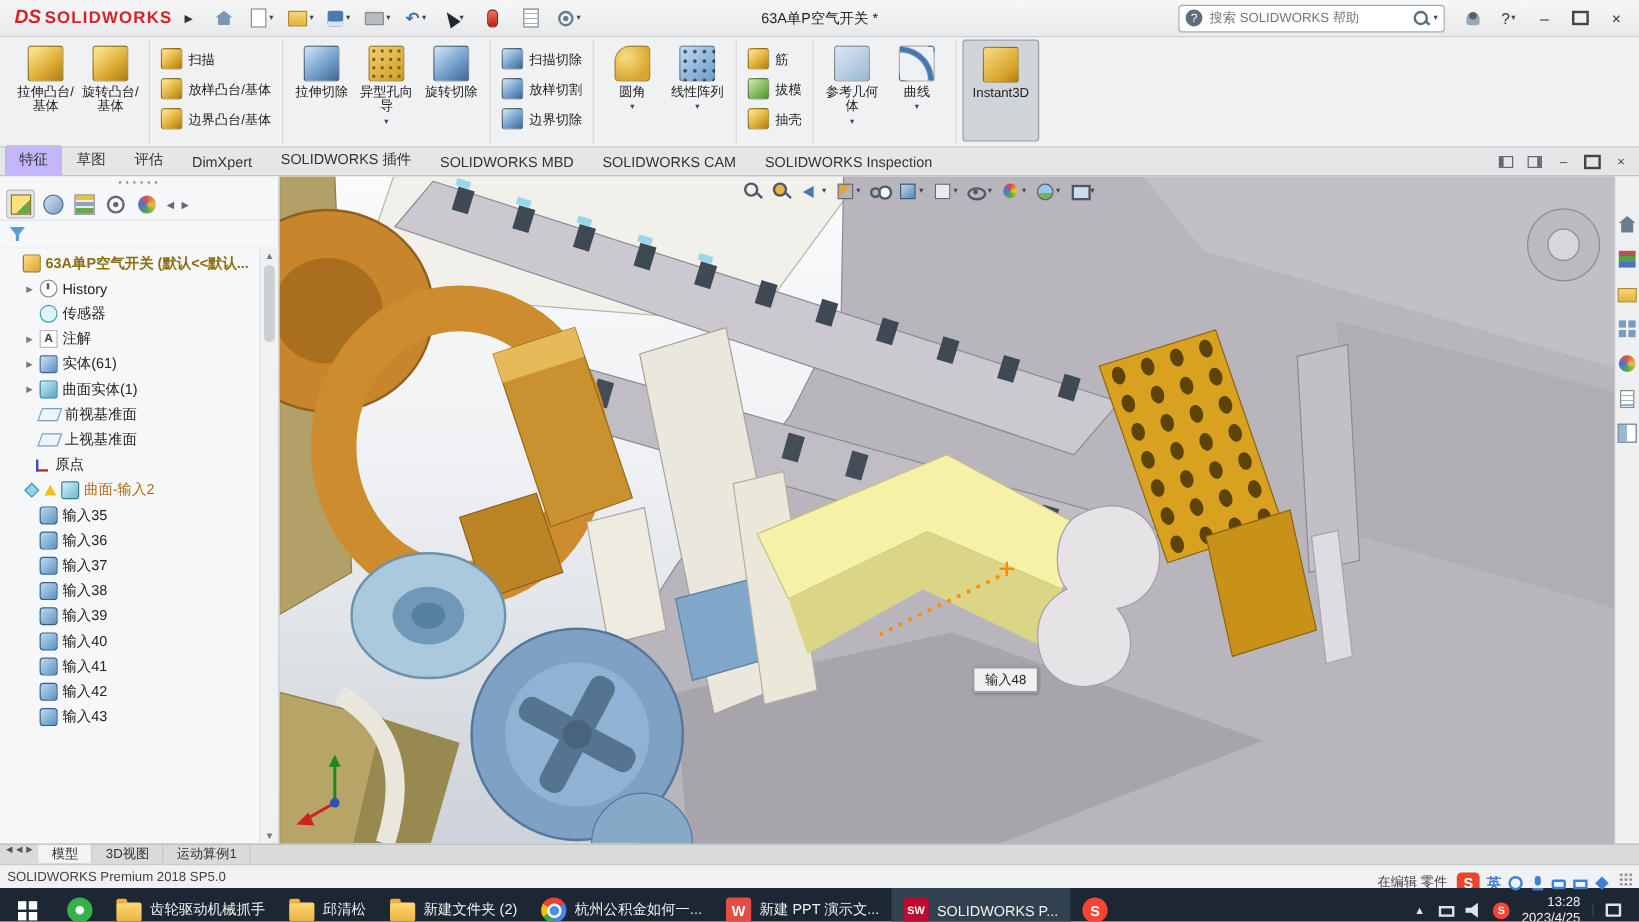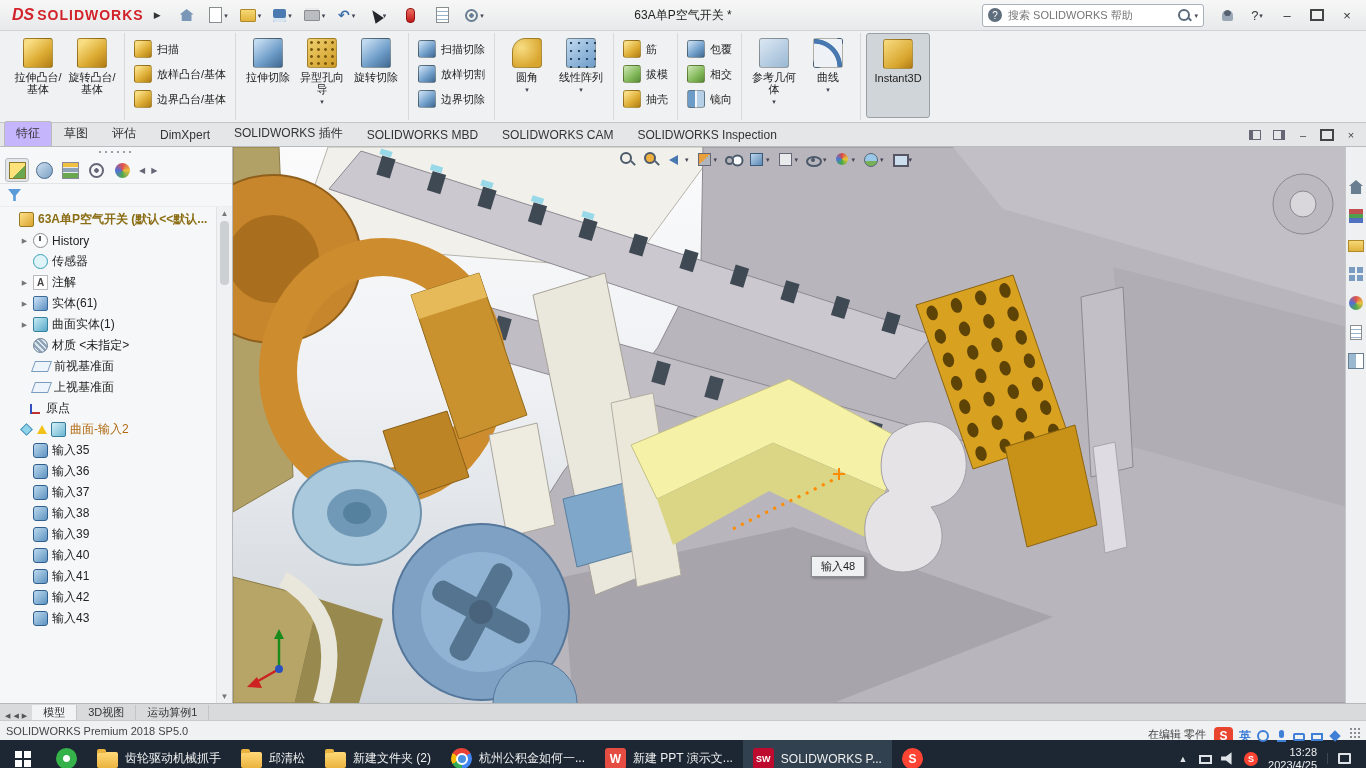--- a/index.html
+++ b/index.html
@@ -147,21 +147,21 @@
   .rli{width:14px;height:14px;position:relative;}
   .rli-solidworks-resources{background:#6a7e92;clip-path:polygon(50% 0,100% 42%,86% 42%,86% 100%,14% 100%,14% 42%,0 42%);}
   .rli-design-library{background:linear-gradient(#c05050 0 33%,#50a050 33% 66%,#5070c0 66%);}
   .rli-file-explorer{height:10px;margin-top:2px;background:linear-gradient(#f7d877,#e0b33c);border:1px solid #b08a28;}
   .rli-view-palette{width:6px;height:6px;background:#7a9cc0;box-shadow:8px 0 #7a9cc0,0 8px #7a9cc0,8px 8px #7a9cc0;margin:0 8px 8px 0;}
   .rli-appearances{border-radius:50%;background:conic-gradient(#e05050,#e8c040,#50a850,#5070d8,#e05050);}
   .rli-custom-properties{width:10px;height:13px;background:repeating-linear-gradient(#fff 0 3px,#9ab3c8 3px 4px);border:1px solid #8a8d90;}
   .rli-display-pane{border:1px solid #6a7e92;background:linear-gradient(90deg,#9ab8d0 50%,#fff 50%);}
 
   
-  .doctabs{height:16px;flex:none;background:#d8dadc;display:flex;align-items:flex-end;font-size:11px;border-top:1px solid #b6b8ba;}
+  .doctabs{height:16px;flex:none;background:#d8dadc;display:flex;align-items:flex-start;font-size:11px;border-top:1px solid #b6b8ba;}
   .nav{display:flex;align-items:center;gap:3px;padding:0 5px;color:#555;font-size:7px;}
   .dtwrap{display:flex;align-items:stretch;}
   .dtab{display:flex;align-items:center;padding:0 11px;color:#333;border-right:1px solid #c2c4c6;}
   .dtab.active{background:#f2f3f4;}
 
   
   .statusbar{height:19px;flex:none;background:#f0f1f2;border-top:1px solid #c8cacc;display:flex;align-items:center;font-size:11px;color:#444;padding:0 6px;}
   .sb-right{margin-left:auto;display:flex;align-items:flex-start;gap:8px;margin-top:11px;}
   .sogou-bar{display:flex;align-items:center;gap:6px;}
   .sg-logo{width:19px;height:19px;background:#e8442e;border-radius:4px;color:#fff;font-weight:bold;font-size:12px;display:flex;align-items:center;justify-content:center;}
@@ -351,34 +351,20 @@
           </div>
           <div class="rbtn-small">
             <i class="ric sm green"></i>
             <span class="rlabel">拔模</span>
           </div>
           <div class="rbtn-small">
             <i class="ric sm gold"></i>
             <span class="rlabel">抽壳</span>
           </div>
         </div>
-        <div class="rgroup small">
-          <div class="rbtn-small">
-            <i class="ric sm blue"></i>
-            <span class="rlabel">包覆</span>
-          </div>
-          <div class="rbtn-small">
-            <i class="ric sm green"></i>
-            <span class="rlabel">相交</span>
-          </div>
-          <div class="rbtn-small">
-            <i class="ric sm bluemirror"></i>
-            <span class="rlabel">镜向</span>
-          </div>
-        </div>
         <div class="rgroup large">
           <div class="rbtn-large">
             <i class="ric lg bluegeo"></i>
             <span class="rlabel">参考几何体</span>
             <span class="caret">▾</span>
           </div>
           <div class="rbtn-large">
             <i class="ric lg bluecurve"></i>
             <span class="rlabel">曲线</span>
             <span class="caret">▾</span>
@@ -473,25 +459,20 @@
             </div>
             <div class="tree-row" style="padding-left: 20px;">
               <span class="t-arrow">▶</span>
               <i class="ti ti-solid-bodies"></i>
               <span class="t-label">实体(61)</span>
             </div>
             <div class="tree-row" style="padding-left: 20px;">
               <span class="t-arrow">▶</span>
               <i class="ti ti-surface-bodies"></i>
               <span class="t-label">曲面实体(1)</span>
-            </div>
-            <div class="tree-row" style="padding-left: 20px;">
-              <span class="t-arrow"></span>
-              <i class="ti ti-material"></i>
-              <span class="t-label">材质 &lt;未指定&gt;</span>
             </div>
             <div class="tree-row" style="padding-left: 20px;">
               <span class="t-arrow"></span>
               <i class="ti ti-plane"></i>
               <span class="t-label">前视基准面</span>
             </div>
             <div class="tree-row" style="padding-left: 20px;">
               <span class="t-arrow"></span>
               <i class="ti ti-plane"></i>
               <span class="t-label">上视基准面</span>

